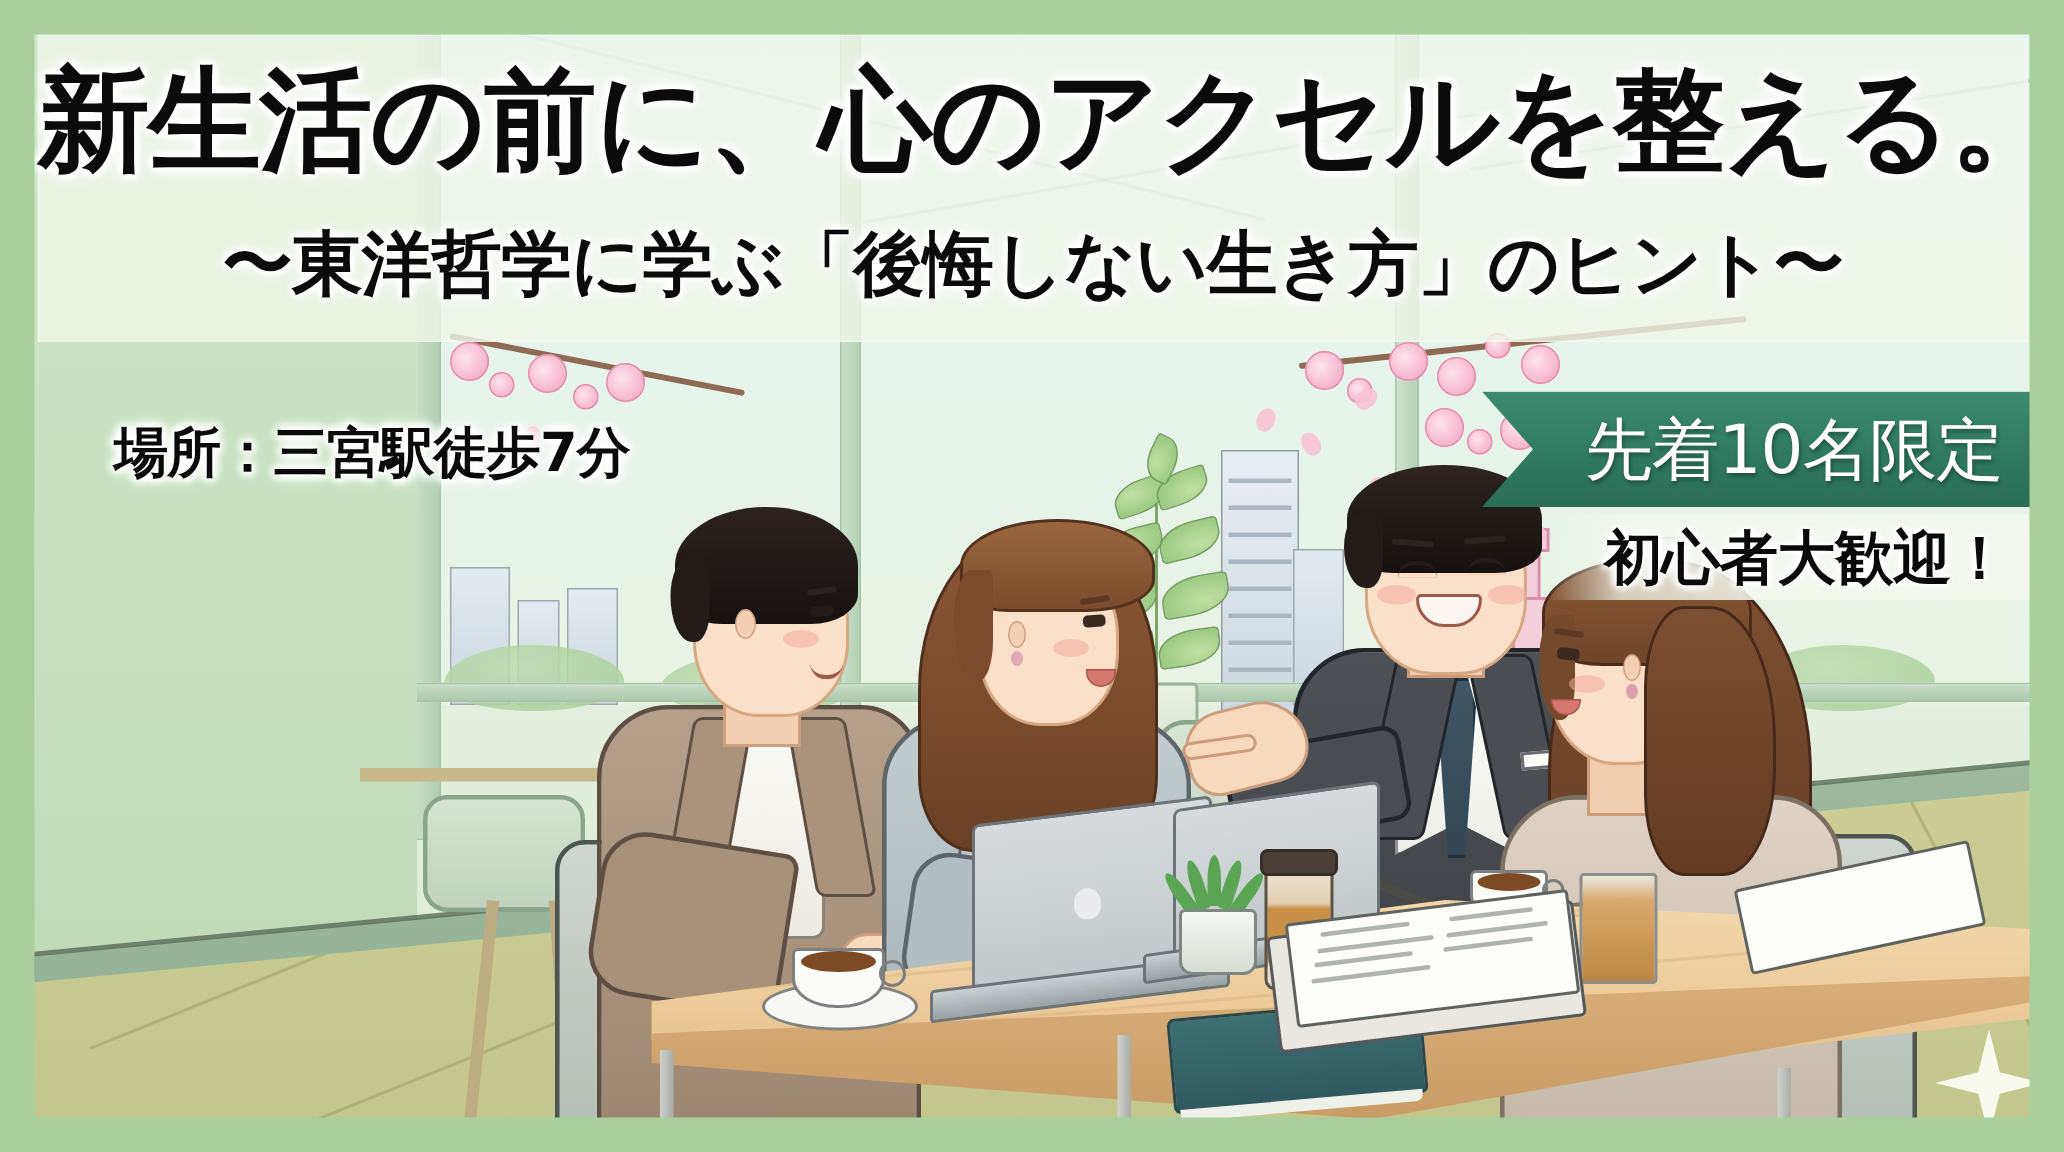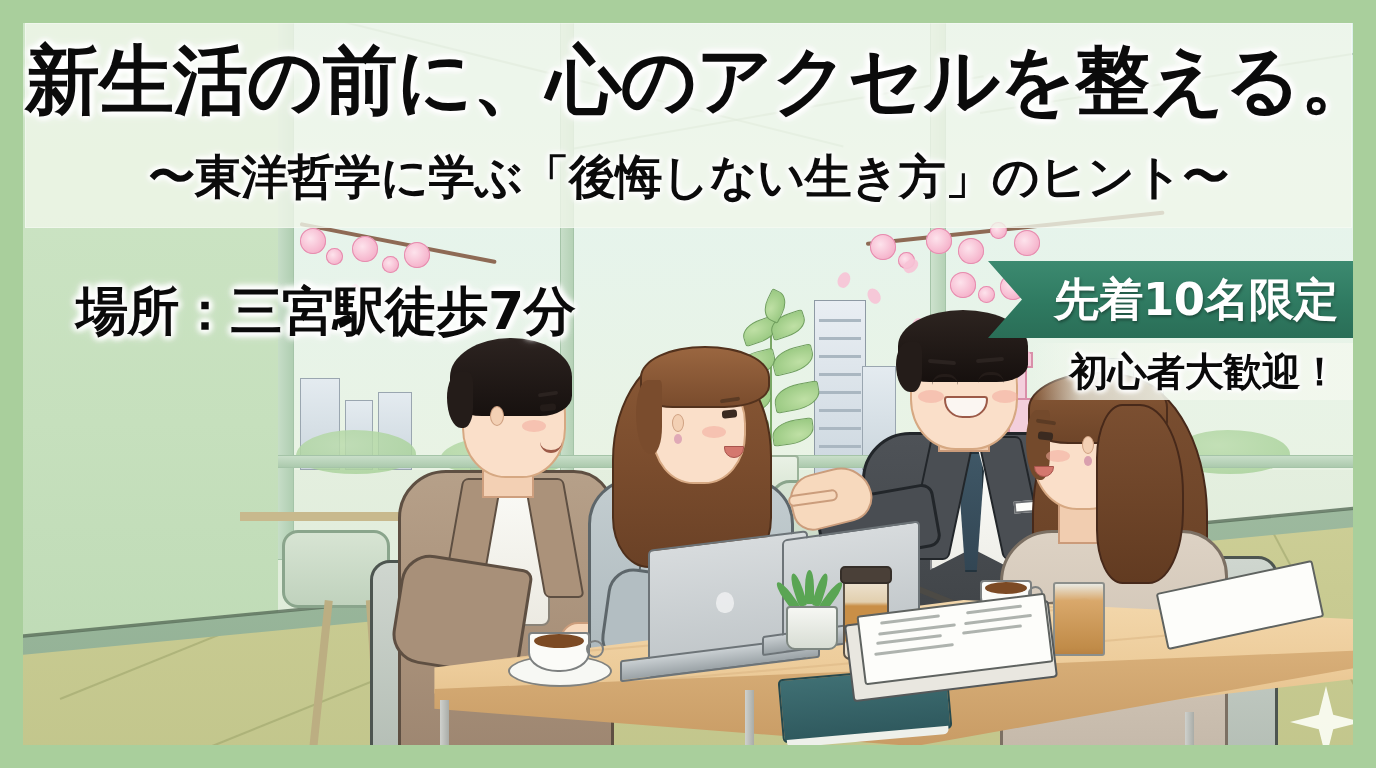--- a/index.html
+++ b/index.html
@@ -190,34 +190,34 @@
   }
 
   
   #info-block{ position:absolute; left:55px; top:258px; }
   .info-line{
     font-family:"DejaVu Sans","Liberation Sans",sans-serif;
     font-weight:bold; color:#0a0a0a; white-space:nowrap;
     text-shadow:0 0 8px #fff,0 0 8px #fff,0 0 13px #fff,2px 0 6px #fff,-2px 0 6px #fff,0 2px 6px #fff,0 -2px 6px #fff;
   }
   #date-line{ font-size:56px; line-height:1.05; letter-spacing:-1px; }
-  #place-line{ font-size:52px; line-height:1.05; margin-top:26px; letter-spacing:-0.5px;padding-left:21px; }
+  #place-line{ font-size:36px; line-height:1.05; margin-top:26px; letter-spacing:-0.5px;padding-left:21px; }
   #fee-line{ font-size:42px; line-height:1.05; margin-top:26px; letter-spacing:-0.5px; }
 
   
   #ribbon{
     position:absolute; left:988px; top:261px; width:388px; height:77px;
     background:linear-gradient(180deg,#3c8a70 0%,#2f7a61 55%,#2a6e57 100%);
     clip-path:polygon(0 0, 388px 0, 388px 77px, 0 77px, 34px 38.5px);
     display:flex; align-items:center; justify-content:center;
     box-shadow:0 3px 6px rgba(0,0,0,.18);
   }
   #ribbon-text{
     font-family:"DejaVu Sans","Liberation Sans",sans-serif;
-    font-weight:bold; font-size:45px; color:#ffffff; letter-spacing:-0.5px;
+    font-weight:normal; font-size:45px; color:#ffffff; letter-spacing:-0.5px;
     white-space:nowrap; padding-left:28px;
     text-shadow:1px 2px 3px rgba(0,0,0,.35);
   }
 
   
   #welcome-banner{
     position:absolute; left:1032px; top:343px; width:344px; height:57px;
     background:linear-gradient(90deg, rgba(243,248,238,0) 0%, rgba(243,248,238,.72) 14%, rgba(243,248,238,.86) 38%, rgba(243,248,238,.86) 100%);
     display:flex; align-items:center; justify-content:center;
   }

